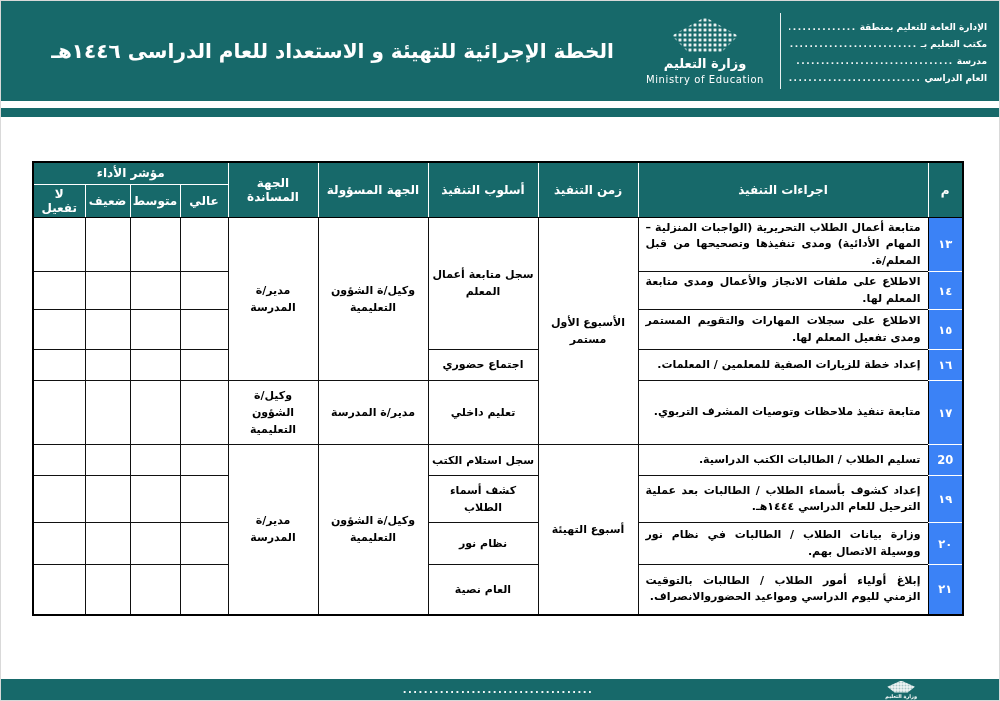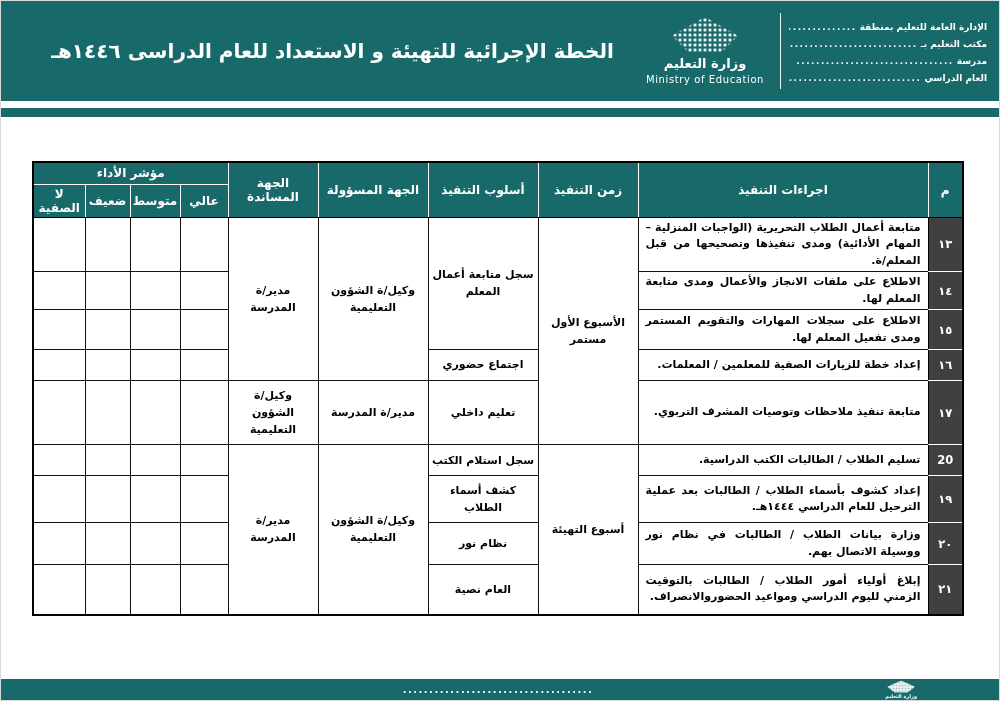--- a/index.html
+++ b/index.html
@@ -26,21 +26,21 @@
 
   .stripe { height:9px; background:#17696a; margin-top:7px; }
 
   
   .table-wrap { padding:44px 35px 0 35px; }
   table.plan { width:930px; border-collapse:collapse; table-layout:fixed; border:2px solid #000; direction:rtl; }
   th { background:#17696a; color:#fff; border:1px solid #fff; font-size:12px; font-weight:bold; text-align:center; vertical-align:middle; padding:2px; }
   th.hb { border-bottom-color:#000; }
   thead tr { height:22px; }
   td { border:1px solid #111; font-size:11px; font-weight:bold; color:#000; vertical-align:middle; padding:2px 7px; background:#fff; }
-  td.num { background:#404040; color:#fff; text-align:center; border:1px solid #fff; border-left-color:#000; padding:8px; font-size:11.5px; }
+  td.num { background:#3b82f6; color:#fff; text-align:center; border:1px solid #fff; border-left-color:#000; padding:8px; font-size:11.5px; }
   td.proc { text-align:justify; line-height:1.5; }
   td.mid { text-align:center; line-height:1.55; padding:6px 3px; }
   td.ind { padding:0; }
   tr.h50{height:50px} tr.h24{height:24px} tr.h40{height:40px} tr.h48{height:48px} tr.h23{height:23px} tr.h42{height:42px}
 
   
   .bottombar { position:absolute; bottom:0; left:0; right:0; height:21px; background:#17696a; color:#fff; display:flex; align-items:center; justify-content:center; }
   .ftext { font-size:10px; font-weight:bold; display:flex; align-items:baseline; white-space:nowrap; }
   .ftext .fdots { letter-spacing:1.5px; margin-right:4px; flex:none; }
   .flogo { position:absolute; right:82px; top:0; height:21px; display:flex; flex-direction:column; align-items:center; justify-content:center; gap:1px; }
@@ -105,21 +105,21 @@
           <th rowspan="2" class="hb">زمن التنفيذ</th>
           <th rowspan="2" class="hb">أسلوب التنفيذ</th>
           <th rowspan="2" class="hb">الجهة المسؤولة</th>
           <th rowspan="2" class="hb">الجهة المساندة</th>
           <th colspan="4">مؤشر الأداء</th>
         </tr>
         <tr>
           <th class="hb">عالي</th>
           <th class="hb">متوسط</th>
           <th class="hb">ضعيف</th>
-          <th class="hb">لا الصفية</th>
+          <th class="hb">لا تفعيل</th>
         </tr>
       </thead>
       <tbody>
         <tr class="h50">
           <td class="num">١٣</td>
           <td class="proc">متابعة أعمال الطلاب التحريرية (الواجبات المنزلية – المهام الأدائية) ومدى تنفيذها وتصحيحها من قبل المعلم/ة.</td>
           <td class="mid" rowspan="5">الأسبوع الأول مستمر</td>
           <td class="mid" rowspan="3">سجل متابعة أعمال المعلم</td>
           <td class="mid" rowspan="4">وكيل/ة الشؤون التعليمية</td>
           <td class="mid" rowspan="4">مدير/ة المدرسة</td>

